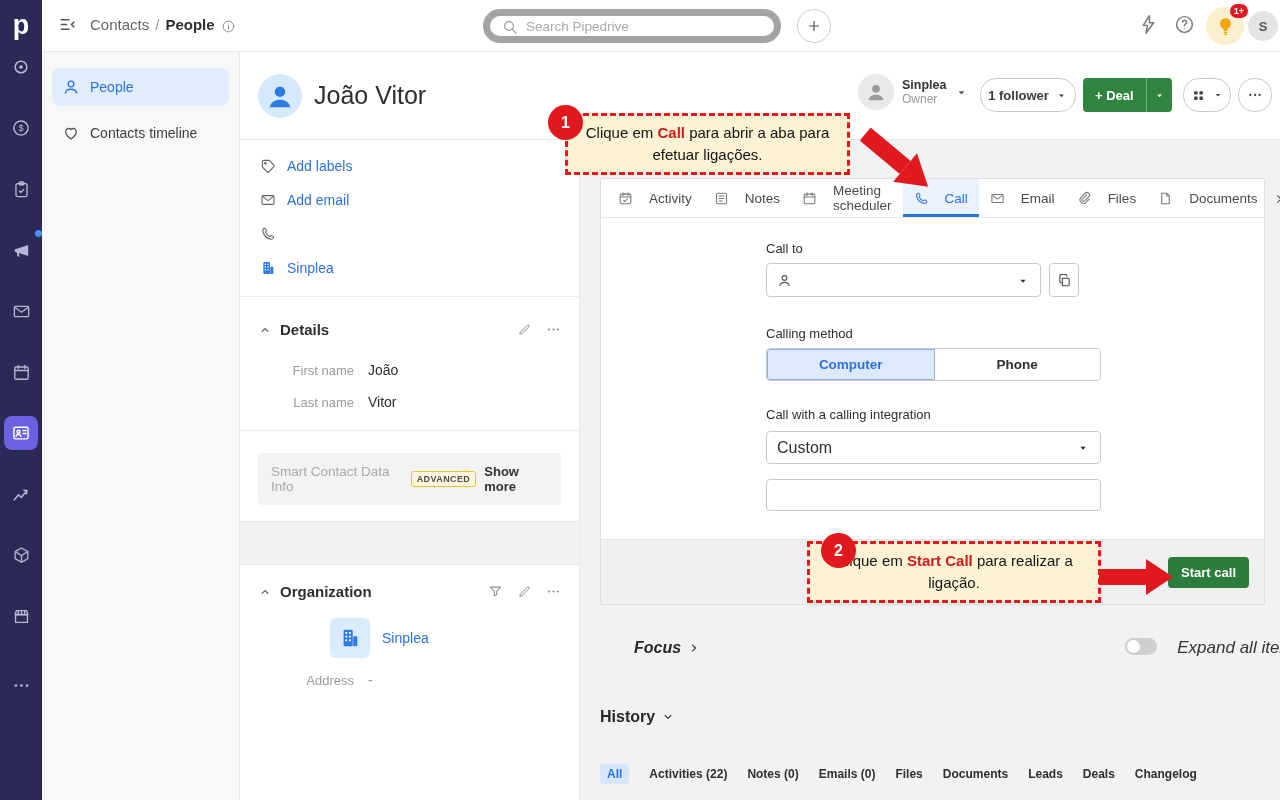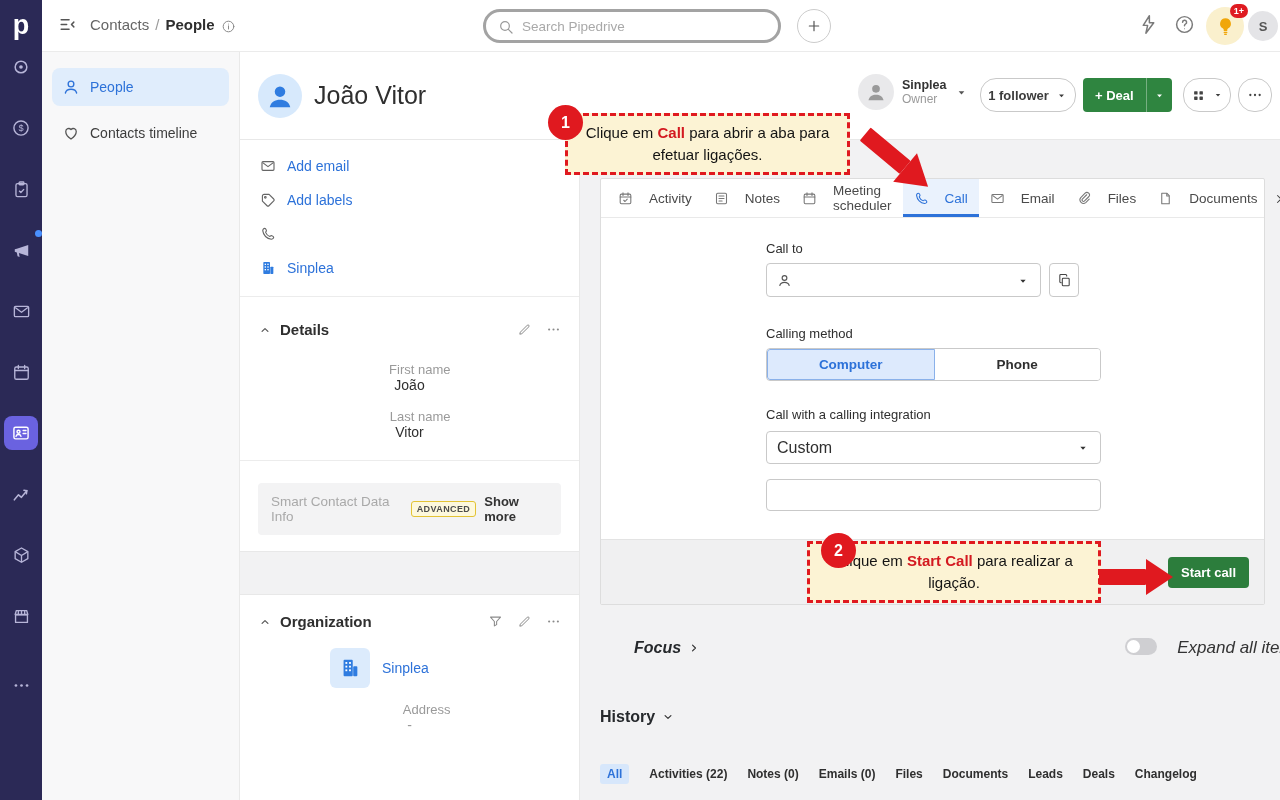--- a/index.html
+++ b/index.html
@@ -16,21 +16,21 @@
   .app-ic.active { background:#6a62e0; color:#fff; }
   .notif-dot { position:absolute; right:-4px; top:-3px; width:7px; height:7px; border-radius:50%; background:#4a90ff; }
   .app-ic.more { margin-top:8px; }
 
   
   .topbar { position:absolute; left:42px; top:0; width:1238px; height:52px; background:#fff; border-bottom:1px solid #ebebeb; z-index:4; }
   .collapse { position:absolute; left:16px; top:15px; color:#555; }
   .breadcrumb { position:absolute; left:48px; top:16px; font-size:15px; color:#666; display:flex; align-items:center; gap:6px; }
   .breadcrumb .crumb-page { color:#2f2f2f; font-weight:bold; }
   .breadcrumb .sep { color:#9a9a9a; }
-  .searchbox { position:absolute; left:441px; top:9px; width:298px; height:34px; border:3px solid #a3a3a3; border-radius:17px; background:#fff; display:flex; align-items:center; padding:0 12px; gap:8px; color:#999; }
+  .searchbox { position:absolute; left:441px; top:9px; width:298px; height:34px; border:7px solid #a3a3a3; border-radius:17px; background:#fff; display:flex; align-items:center; padding:0 12px; gap:8px; color:#999; }
   .searchbox input { border:none; outline:none; font-size:13.5px; color:#555; width:100%; background:transparent; font-family:"Liberation Sans",sans-serif; }
   .searchbox input::placeholder { color:#a9a9a9; }
   .add-btn { position:absolute; left:755px; top:9px; width:34px; height:34px; border:1px solid #ccc; border-radius:50%; background:#fff; display:flex; align-items:center; justify-content:center; color:#555; }
   .tb-ic { position:absolute; top:14px; color:#7a7a7a; }
   .bulb-wrap { position:absolute; left:1164px; top:7px; width:38px; height:38px; border-radius:50%; background:#faf0cd; display:flex; align-items:center; justify-content:center; }
   .bulb-badge { position:absolute; right:-4px; top:-3px; background:#df1b21; color:#fff; font-size:9px; font-weight:bold; border-radius:8px; padding:2px 4px; }
   .avatar-s { position:absolute; left:1206px; top:11px; width:30px; height:30px; border-radius:50%; background:#e4e4e7; color:#555; font-size:13px; font-weight:bold; display:flex; align-items:center; justify-content:center; }
 
   
   .subnav { position:absolute; left:42px; top:52px; width:198px; height:748px; background:#f8f8f9; border-right:1px solid #e9e9e9; padding:16px 10px; z-index:3; }
@@ -53,21 +53,21 @@
   .deal-caret { background:#2f8540; border-left:1px solid rgba(255,255,255,.35); width:26px; display:flex; align-items:center; justify-content:center; }
 
   
   .leftcol { position:absolute; left:240px; top:140px; width:340px; height:660px; background:#fff; border-right:1px solid #e8e8e8; padding:0 18px; z-index:2; }
   .sec-head { display:flex; align-items:center; gap:8px; font-size:15px; font-weight:bold; color:#2f2f2f; margin-top:24px; }
   .sec-head .right-ics { margin-left:auto; display:flex; gap:14px; color:#8a8a8a; }
   .sum-item { display:flex; align-items:center; gap:11px; margin:18px 0 0 2px; font-size:14px; }
   .sum-item .ic { color:#666; }
   .link { color:#2d72d9; }
   .divider { border-top:1px solid #ececec; margin:20px -18px 0; }
-  .field { display:flex; align-items:center; margin:16px 0 0 0;flex-direction:column; }
+  .field { display:flex; align-items:center; margin:16px 0 0 0; }
   .field .flabel { width:96px; text-align:right; color:#9a9a9a; font-size:13px; margin-right:14px; flex:none; }
   .field .fvalue { color:#2f2f2f; font-size:14px; }
   .smartbox { margin-top:22px; background:#f3f3f4; border-radius:4px; height:52px; display:flex; align-items:center; padding:0 13px; gap:8px; }
   .smart-label { color:#a9a9a9; font-size:13.5px; }
   .adv-badge { border:1px solid #e3c335; background:#fdf8dd; color:#4c4c4c; font-size:9px; font-weight:bold; letter-spacing:.4px; padding:2px 5px; border-radius:3px; }
   .show-more { margin-left:auto; font-size:13px; font-weight:bold; color:#333; }
   .colgap { height:44px; background:#f2f2f3; margin:16px -18px 0; border-top:1px solid #e8e8e8; border-bottom:1px solid #e8e8e8; }
   .org-tile-row { display:flex; align-items:center; gap:12px; margin:18px 0 0 72px; }
   .org-tile { width:40px; height:40px; border-radius:6px; background:#dcebfc; color:#2f7ce0; display:flex; align-items:center; justify-content:center; }
 
@@ -514,29 +514,29 @@
       <svg class="ic" width="16" height="16" style="color:#444">
           <use href="#i-dots"></use>
         </svg>
     </div>
   </div>
 
   <div class="leftcol">
 
     <div class="sum-item">
       <svg class="ic" width="16" height="16">
-          <use href="#i-mail"></use>
-        </svg>
-      <span class="link">Add email</span>
+          <use href="#i-tag"></use>
+        </svg>
+      <span class="link">Add labels</span>
     </div>
     <div class="sum-item">
       <svg class="ic" width="16" height="16">
-          <use href="#i-tag"></use>
-        </svg>
-      <span class="link">Add labels</span>
+          <use href="#i-mail"></use>
+        </svg>
+      <span class="link">Add email</span>
     </div>
     <div class="sum-item">
       <svg class="ic" width="16" height="16">
           <use href="#i-phone"></use>
         </svg>
       <span></span>
     </div>
     <div class="sum-item">
       <svg class="ic" width="16" height="16" style="color:#2f7ce0">
           <use href="#i-building-fill"></use>

